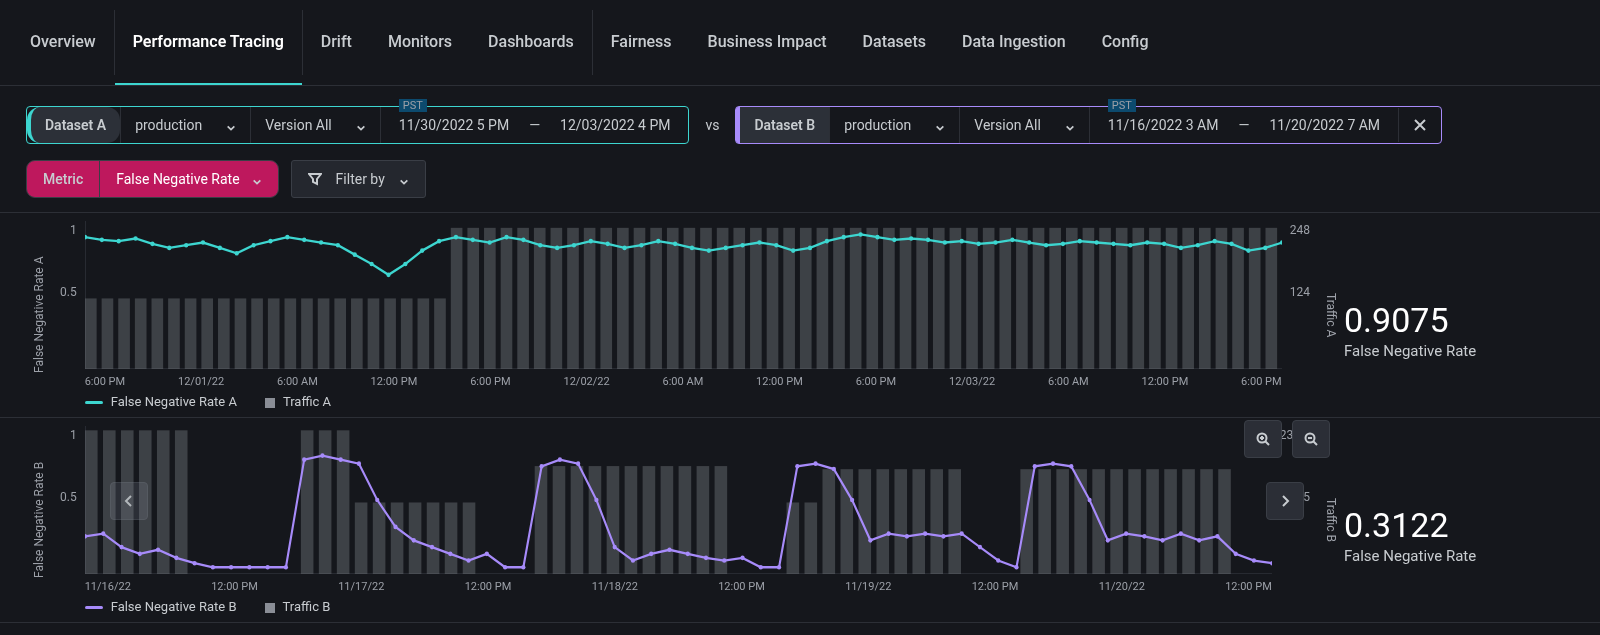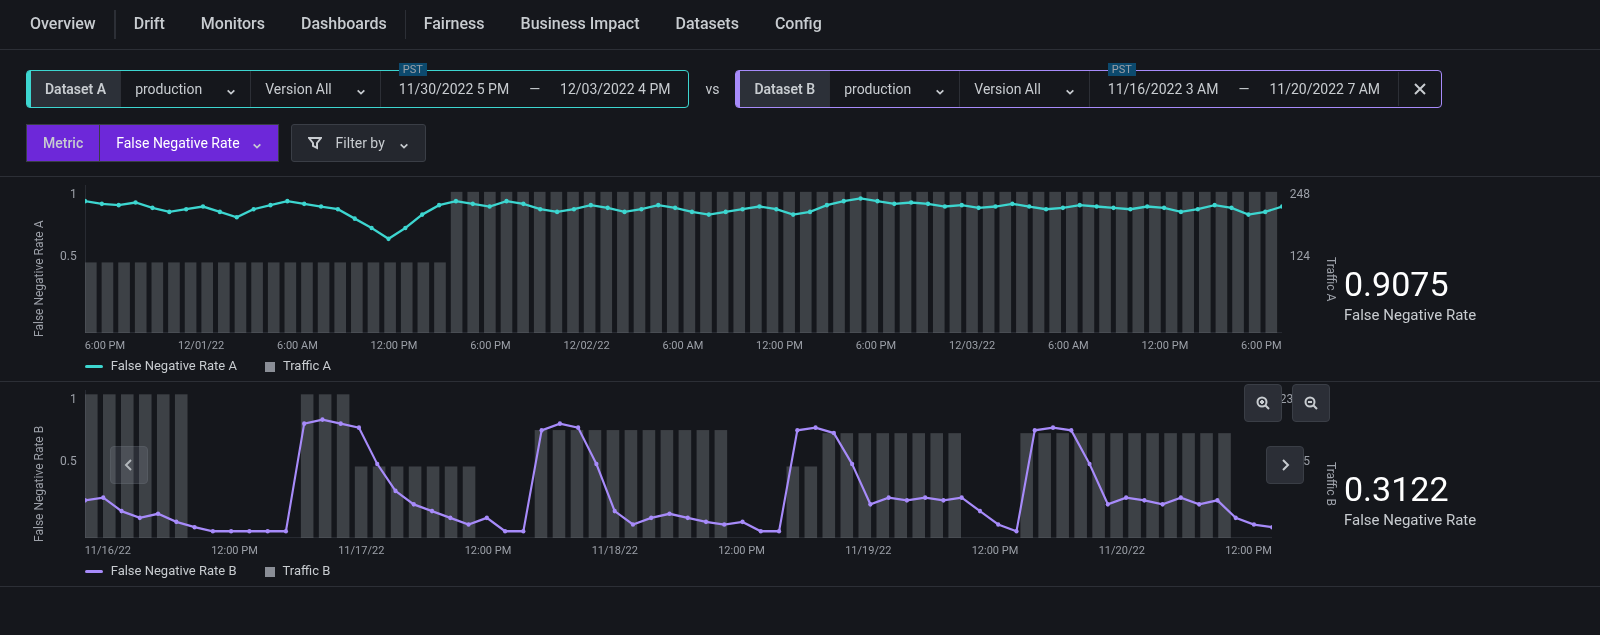--- a/index.html
+++ b/index.html
@@ -12,21 +12,21 @@
   height: 635px;
   overflow: hidden;
 }
 
 .nav {
   display: flex;
   border-bottom: 1px solid #2c2f36;
   padding: 0 12px;
 }
 .nav-tab {
-  padding: 14px 18px;
+  padding: 32px 18px;
   color: #c8ccd0;
   font-size: 16px;
   font-weight: 500;
   border-bottom: 2px solid transparent;
   cursor: pointer;
 }
 .nav-tab.active {
   color: #fff;
   font-weight: 600;
   border-bottom: 2px solid #3dd6d0;
@@ -37,37 +37,37 @@
 .filters { display:flex; align-items:center; padding: 20px 26px 10px; gap: 10px;}
 .ds-box {
   display:flex; align-items:center; border:1.5px solid; border-radius:4px;
 }
 .ds-box.a { border-color:#3dd6d0; }
 .ds-box.b { border-color:#a78bfa; }
 .ds-label {
   padding: 10px 14px; font-weight:600; color:#c8ccd0; background:#2c3038;
   border-left: 4px solid; border-radius:2px 0 0 2px;
 }
-.ds-box.a .ds-label { border-left-color:#3dd6d0; }
+.ds-box.a .ds-label { border-left-color:#3dd6d0;border-radius:13px; }
 .ds-box.b .ds-label { border-left-color:#a78bfa; }
 .seg {
   padding: 10px 14px; display:flex; align-items:center; gap:24px;
   border-left:1px solid #2c2f36; color:#c8ccd0;
 }
 .chev { width:10px; height:10px; display:inline-block; }
 .chev svg, .icon-sm svg { width:100%; height:100%; stroke:#c8ccd0; stroke-width:2; fill:none; }
 .date-range { padding: 10px 18px; display:flex; align-items:center; gap:20px; border-left:1px solid #2c2f36; position:relative;}
 .tz { position:absolute; top:-8px; left:18px; font-size:11px; color:#9ca0a8; background:#0c4a6e; padding:0 4px;}
 .vs { color:#c8ccd0; padding:0 6px;}
 .close-btn { padding:10px 14px; border-left:1px solid #2c2f36; cursor:pointer; display:flex; align-items:center;}
 .icon-sm { width:14px; height:14px;}
 
 .filters2 { display:flex; align-items:center; padding: 6px 26px 14px; gap:12px;}
 .metric-box {
-  display:flex; align-items:center; background:#6d28d9; border-radius:0; border:1px solid #3a3e46;
+  display:flex; align-items:center; background:#be185d; border-radius:9px; border:1px solid #3a3e46;
 }
 .metric-label { padding:10px 16px; color:#c8ccd0; font-weight:500; border-right:1px solid #3a3e46;}
 .metric-val { padding:10px 16px; display:flex; align-items:center; gap:12px; color:#fff;}
 .filter-by {
   display:flex; align-items:center; gap:14px; padding:10px 16px;
   background:#24272e; border-radius:3px; border:1px solid #3a3e46; cursor:pointer;
 }
 
 
 .panels { border-top:1px solid #2c2f36; }
@@ -99,28 +99,30 @@
 .nav-arrow { position:absolute; top:64px; }
 .nav-arrow.left { left:110px;}
 .nav-arrow.right { right:296px;}
 </style>
 </head>
 <body>
 
 <div class="nav">
   <div class="nav-tab">Overview</div>
   <div class="nav-sep"></div>
+  <div class="nav-tab active">Performance Tracing</div>
   <div class="nav-sep"></div>
   <div class="nav-tab">Drift</div>
   <div class="nav-tab">Monitors</div>
   <div class="nav-tab">Dashboards</div>
   <div class="nav-sep"></div>
   <div class="nav-tab">Fairness</div>
   <div class="nav-tab">Business Impact</div>
   <div class="nav-tab">Datasets</div>
+  <div class="nav-tab">Data Ingestion</div>
   <div class="nav-tab">Config</div>
 </div>
 
 <div class="filters">
   <div class="ds-box a">
     <div class="ds-label">Dataset A</div>
     <div class="seg">
       <span>production</span>
       <span class="chev"><svg viewBox="0 0 12 12">
             <path d="M2 4l4 4 4-4"></path>

